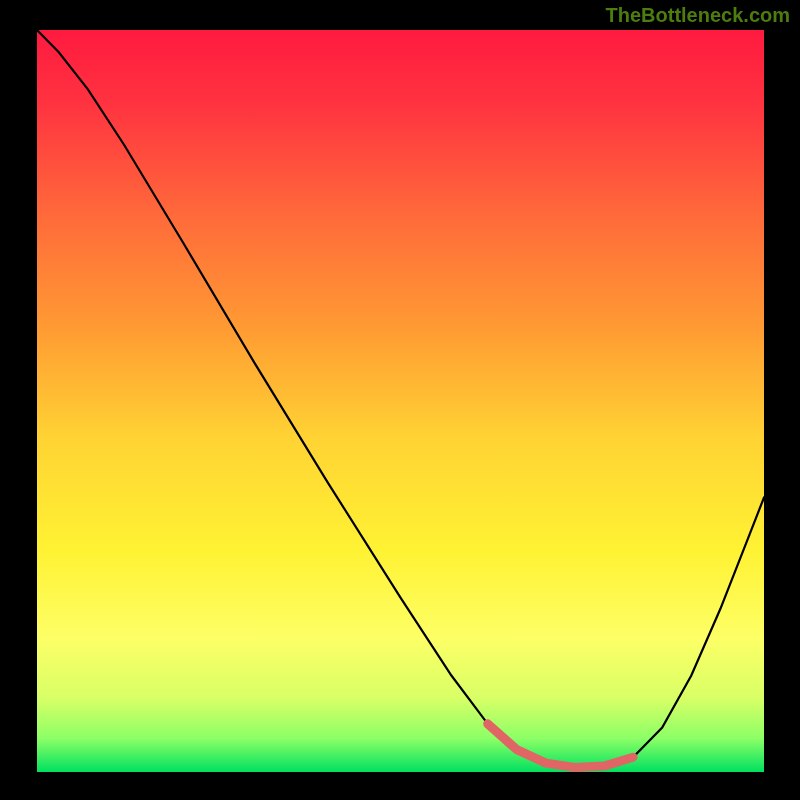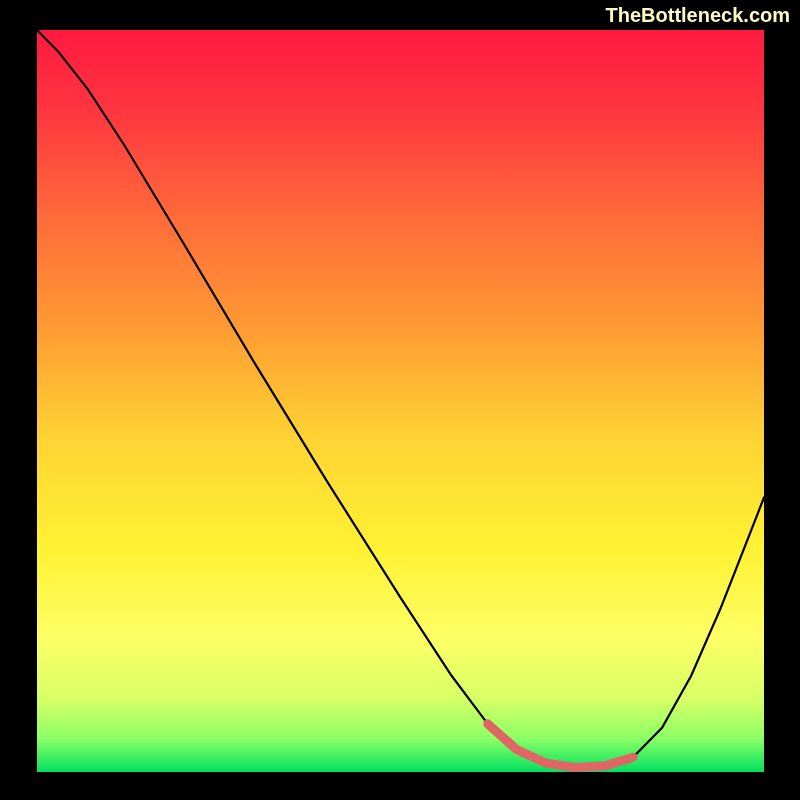--- a/index.html
+++ b/index.html
@@ -14,21 +14,21 @@
   .frame {
     position: relative;
     width: 800px;
     height: 800px;
     background: #000;
   }
   .watermark {
     position: absolute;
     top: 4px;
     right: 10px;
-    color: #fef9c3;
+    color: #4d7c0f;
     font-size: 20px;
     font-weight: 600;
     user-select: none;
   }
   svg {
     position: absolute;
     top: 0;
     left: 0;
   }
 </style>

